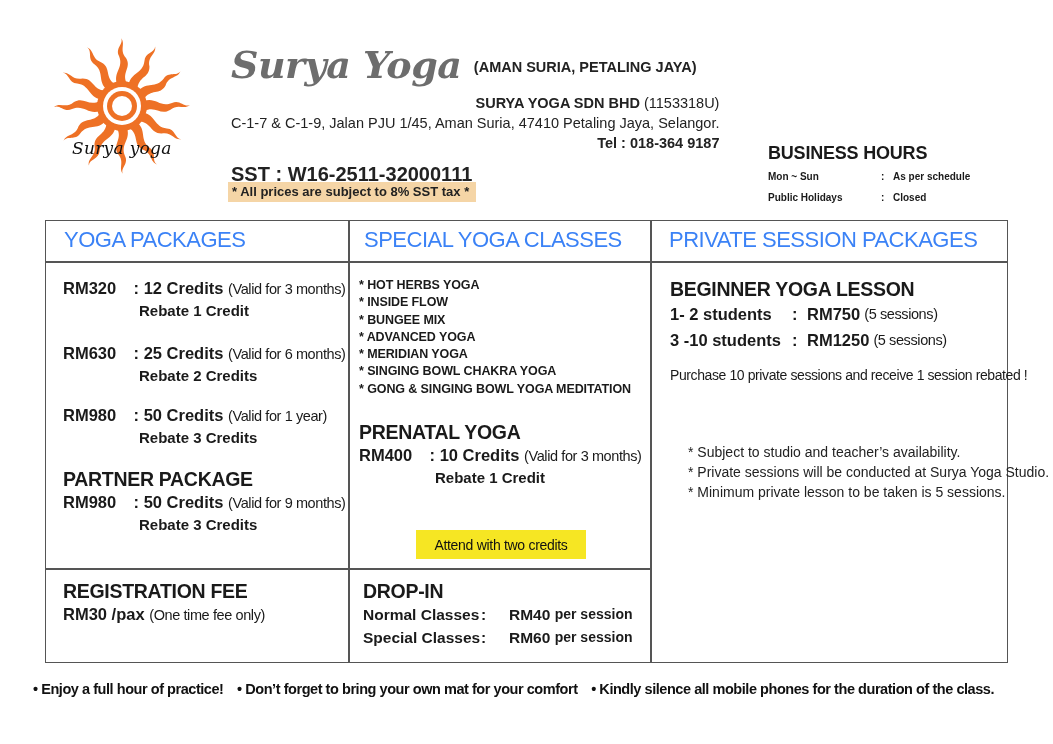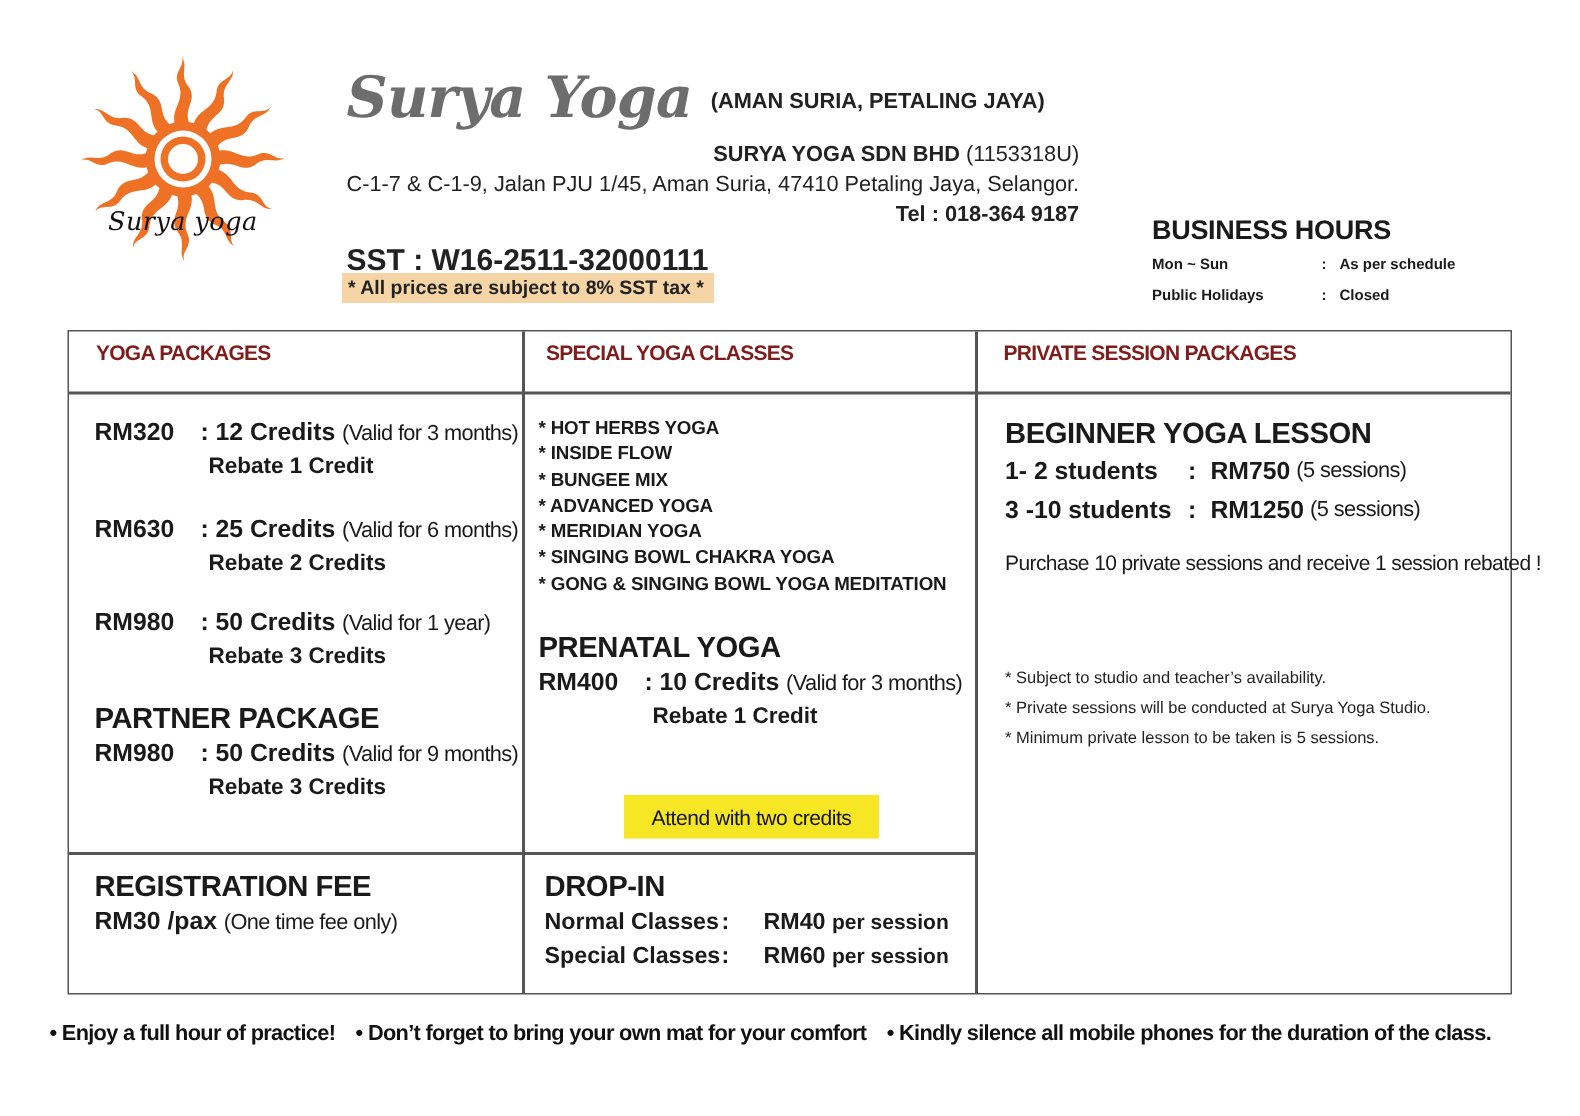--- a/index.html
+++ b/index.html
@@ -25,21 +25,21 @@
   .hours { position: absolute; left: 768px; top: 143px; white-space: nowrap; color: #1a1a1a; }
   .hours-title { font-size: 18px; font-weight: bold; margin-bottom: 2px; letter-spacing: -0.2px; }
   .hours-row { font-size: 10px; font-weight: bold; line-height: 21px; display: flex; }
   .hours-day { width: 113px; }
   .hours-colon { width: 12px; }
 
   .grid { position: absolute; left: 45px; top: 220px; width: 963px; height: 443px; border: 1.5px solid #555; }
   .vline { position: absolute; top: 0; bottom: 0; width: 1.5px; background: #555; }
   .hline { position: absolute; height: 1.5px; background: #555; }
 
-  .col-head { position: absolute; top: 6px; font-size: 14px; font-weight: bold; color: #7f1d1d; letter-spacing: -0.5px; white-space: nowrap; }
+  .col-head { position: absolute; top: 6px; font-size: 22px; font-weight: normal; color: #3b82f6; letter-spacing: -0.5px; white-space: nowrap; }
 
   .pkg { position: absolute; white-space: nowrap; color: #1a1a1a; }
   .pkg-line { font-size: 16.5px; font-weight: bold; line-height: 22px; }
   .pkg-line .price { display: inline-block; width: 66px; }
   .pkg-line .valid { font-weight: normal; font-size: 14.5px; letter-spacing: -0.4px; }
   .rebate { font-size: 15px; font-weight: bold; line-height: 22px; padding-left: 76px; }
 
   .sub-head { font-size: 19.5px; font-weight: bold; letter-spacing: -0.3px; line-height: 24px; }
 
   .special-list { position: absolute; left: 11px; top: 56px; }
@@ -51,21 +51,21 @@
   .drop-row .label { width: 118px; }
   .drop-row .colon { width: 28px; }
   .drop-row .per { font-size: 14px; }
 
   .priv-row { font-size: 16.5px; font-weight: bold; line-height: 26px; white-space: nowrap; display: flex; }
   .priv-row .label { width: 122px; }
   .priv-row .colon { width: 15px; }
   .priv-row .sess { font-weight: normal; font-size: 14.5px; letter-spacing: -0.4px; margin-left: 4px; }
   .priv-promo { font-size: 14px; letter-spacing: -0.4px; margin-top: 14px; white-space: nowrap; }
   .notes { position: absolute; left: 20px; top: 221px; }
-  .note { font-size: 11px; line-height: 20px; white-space: nowrap; color: #222; }
+  .note { font-size: 14px; line-height: 20px; white-space: nowrap; color: #222; margin-left: 18px; }
 
   .footer { position: absolute; left: 33px; top: 681px; font-size: 14.5px; font-weight: bold; color: #111; white-space: nowrap; letter-spacing: -0.45px; }
   .footer span { margin-right: 10px; }
 </style>
 </head>
 <body>
 
 <div class="logo">
   <svg width="140" height="140" viewBox="0 0 140 140">
     <g fill="#ee7125" transform="translate(70,68)">

